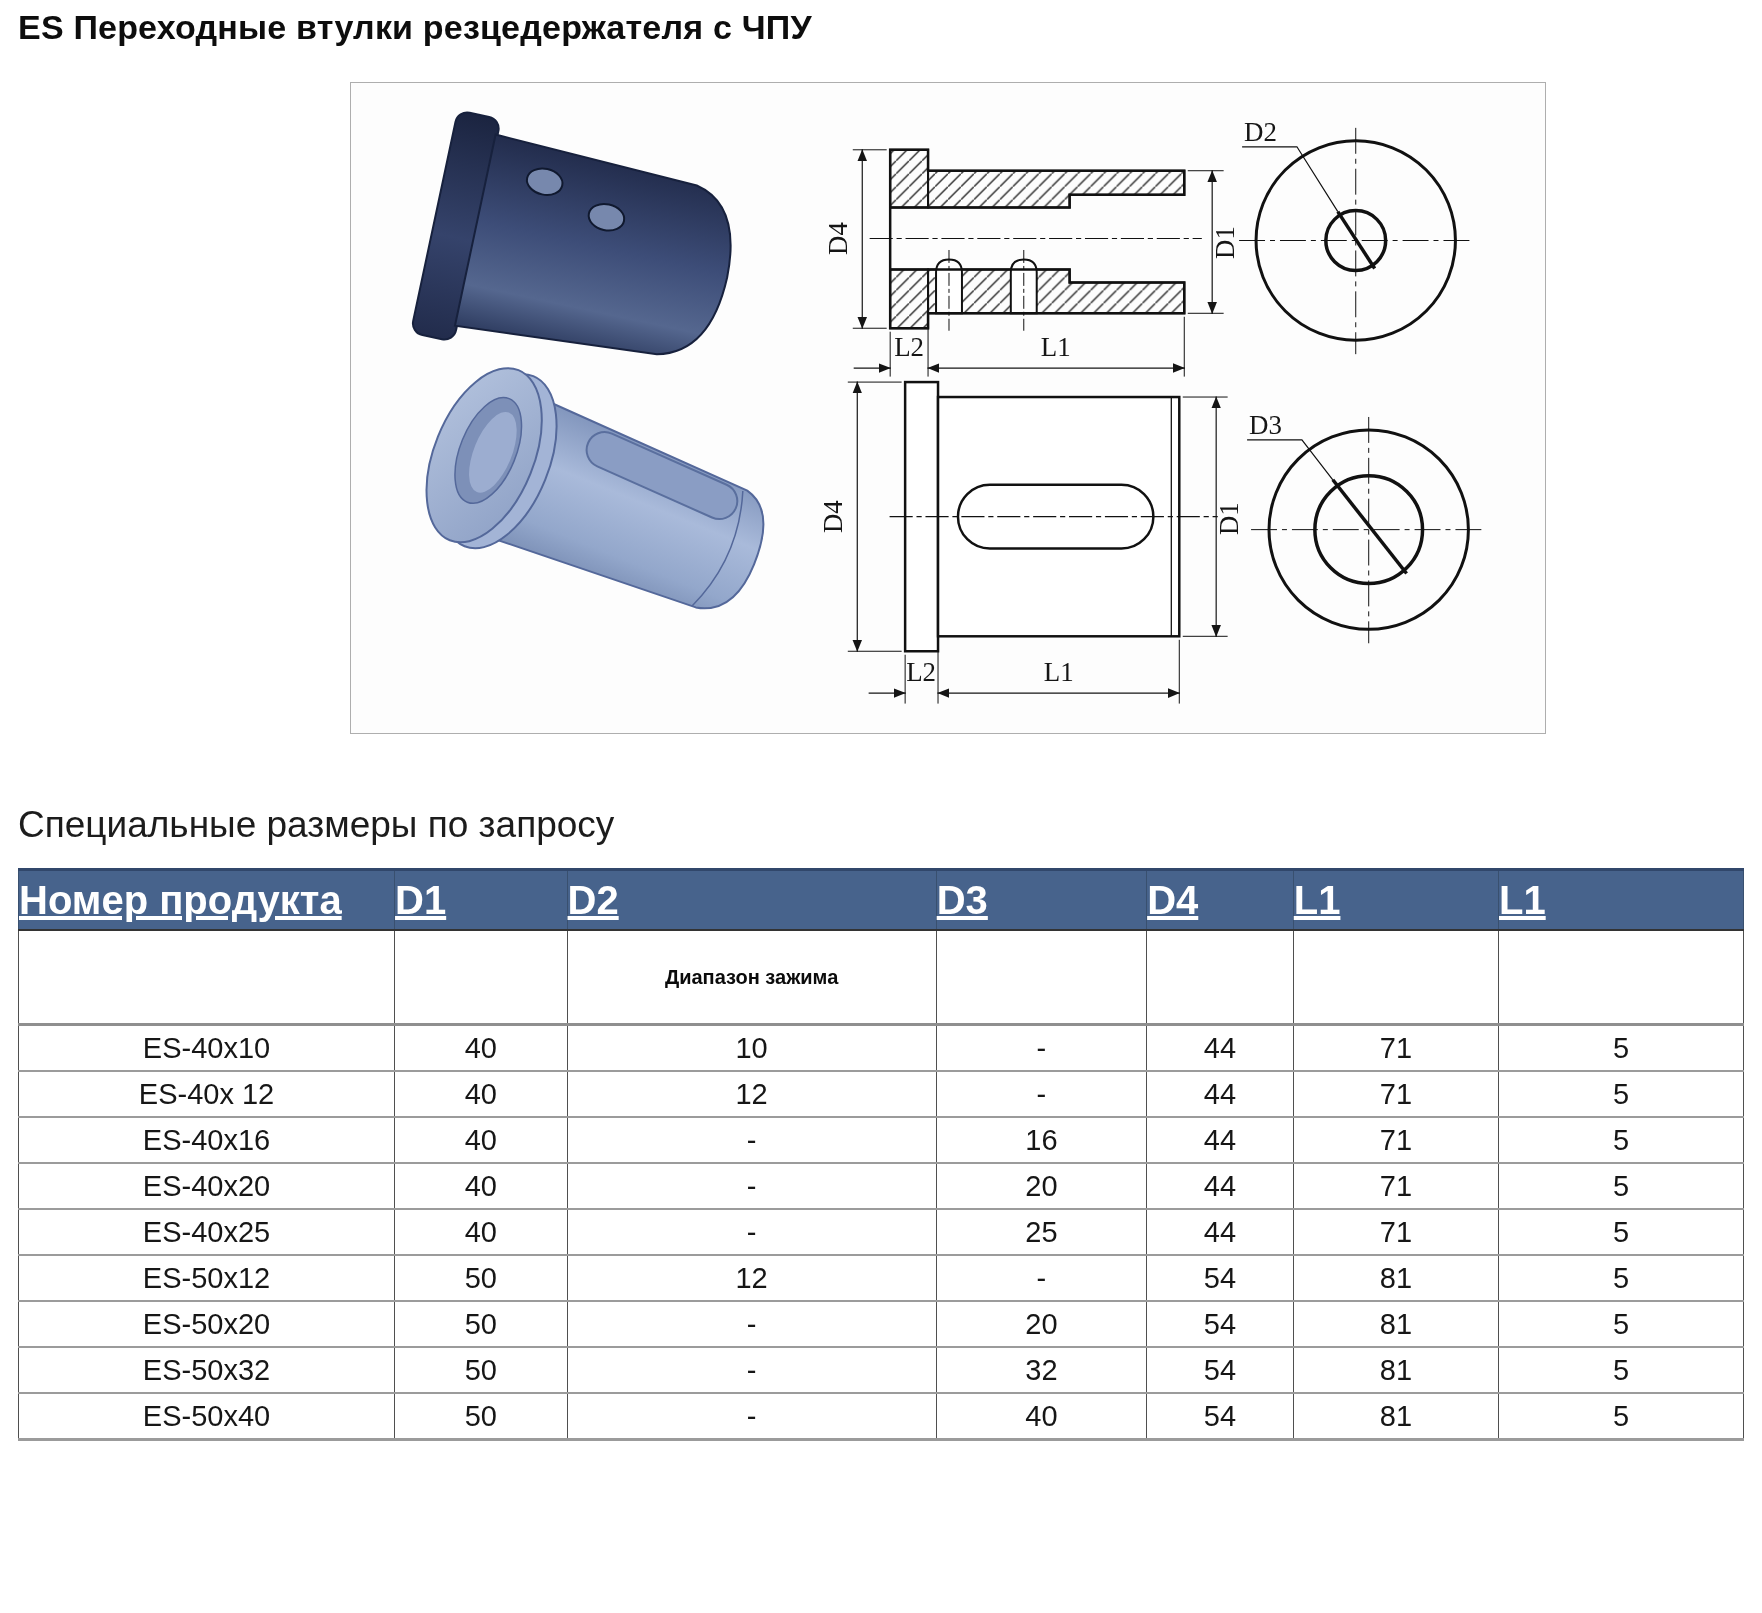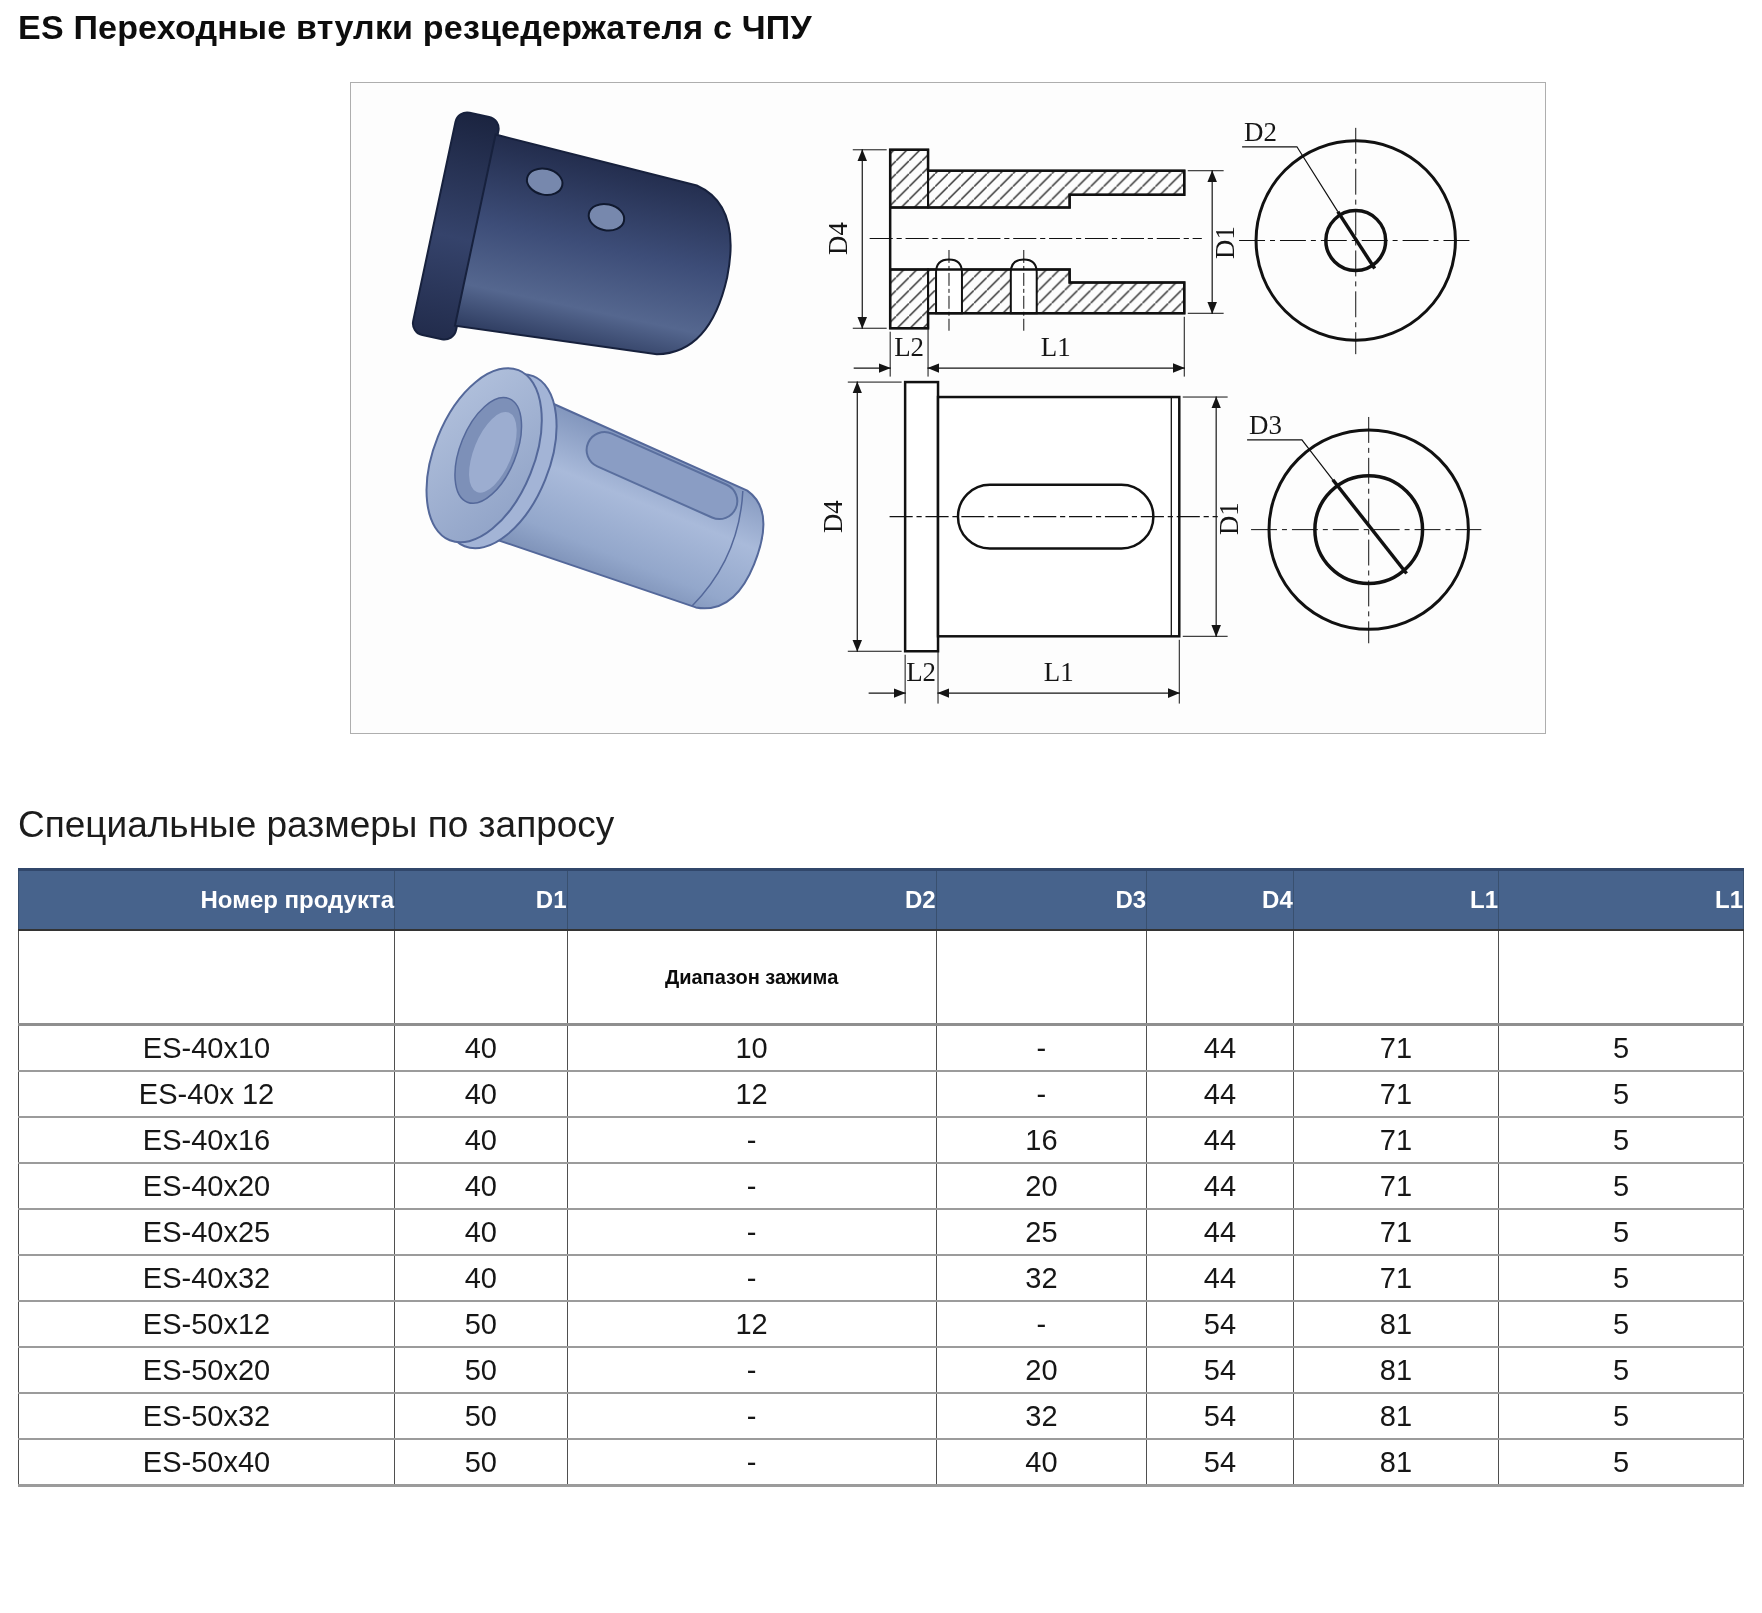--- a/index.html
+++ b/index.html
@@ -20,25 +20,26 @@
     position:absolute;left:18px;top:804px;
     font-size:37px;font-weight:500;color:#1c1c1c;
   }
   table.spec{
     position:absolute;left:18px;top:868px;width:1726px;
     border-collapse:collapse;table-layout:fixed;
     border-left:1px solid #4f4f4f;border-right:1px solid #4f4f4f;
     border-bottom:3px solid #9b9b9b;
   }
   table.spec th{
-    background:#47638C;color:#ffffff;font-size:24px;font-weight:700;
-    height:58px;text-align:right;vertical-align:middle;
+    background:#47638C;color:#ffffff;font-size:40px;font-weight:700;
+    height:58px;text-align:left;vertical-align:middle;
     border-left:1px solid #39506f;border-right:1px solid #39506f;
     border-top:3px solid #31476b;border-bottom:2px solid #333333;
     padding:0;
+    text-decoration:underline;
   }
   table.spec td{
     font-size:29px;color:#161616;text-align:center;vertical-align:middle;
     height:44px;padding:0;
     border-left:1px solid #4f4f4f;border-right:1px solid #4f4f4f;
     border-top:2px solid #9b9b9b;
   }
   table.spec tr.subheader td{
     height:92px;border-top:none;border-bottom:3px solid #8f8f8f;
   }
@@ -252,29 +253,20 @@
       <tr>
         <td>ES-40x25</td>
         <td>40</td>
         <td>-</td>
         <td>25</td>
         <td>44</td>
         <td>71</td>
         <td>5</td>
       </tr>
       <tr>
-        <td>ES-40x32</td>
-        <td>40</td>
-        <td>-</td>
-        <td>32</td>
-        <td>44</td>
-        <td>71</td>
-        <td>5</td>
-      </tr>
-      <tr>
         <td>ES-50x12</td>
         <td>50</td>
         <td>12</td>
         <td>-</td>
         <td>54</td>
         <td>81</td>
         <td>5</td>
       </tr>
       <tr>
         <td>ES-50x20</td>

